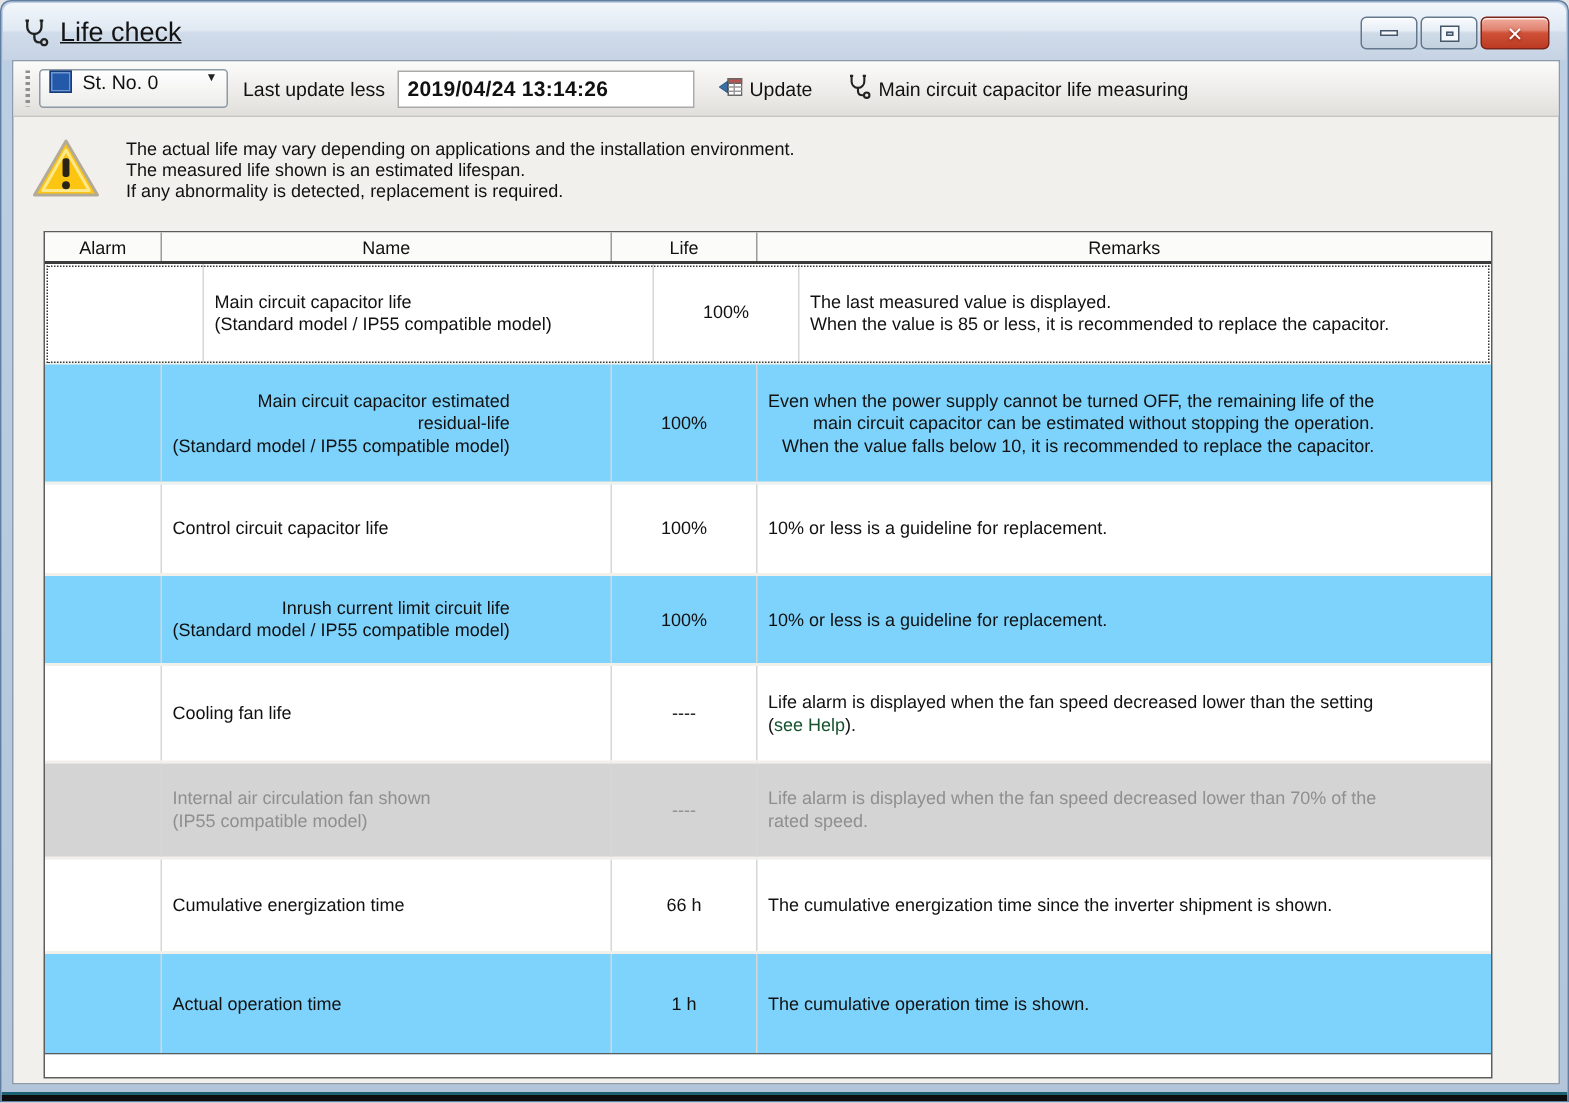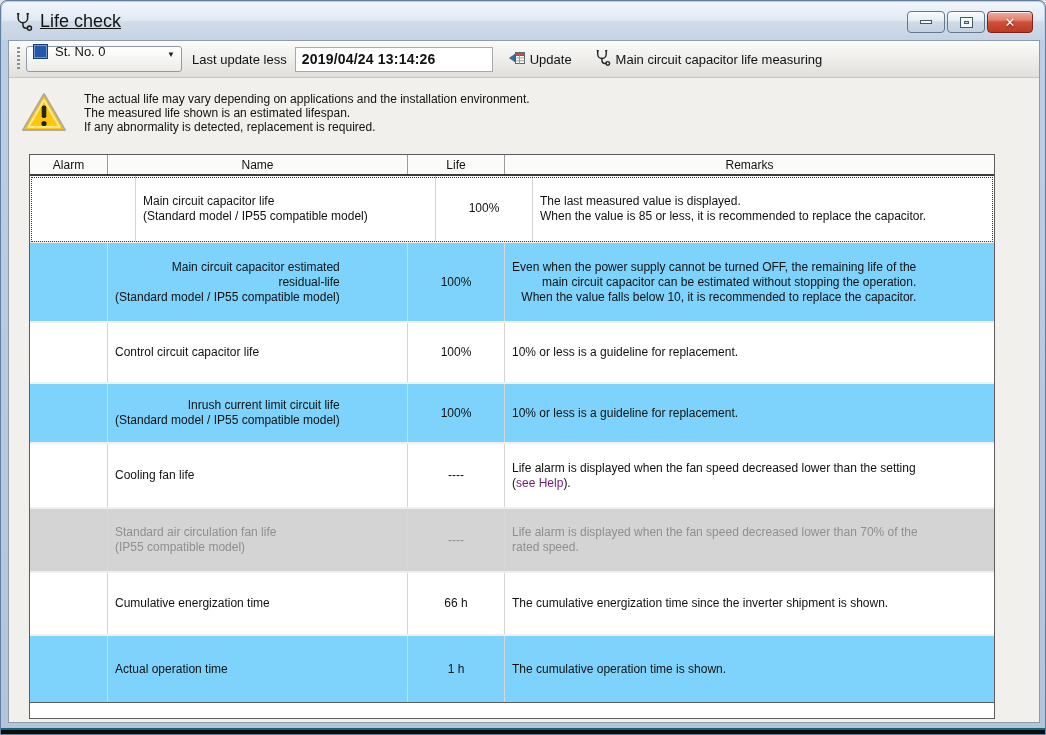--- a/index.html
+++ b/index.html
@@ -40,23 +40,23 @@
   .client { position:absolute; left:7px; top:39px; width:1032px; height:683px;
     background:#f1f0ec; border:1px solid #8d9cab; }
 
   
   .toolbar { position:absolute; left:0; top:0; right:0; height:37px;
     background:linear-gradient(#fbfbfa,#ecebe8 60%,#e0dfdc);
     border-bottom:1px solid #c6c5c1;
     display:flex; align-items:center; padding:0 6px; }
   .grip { width:3px; height:24px; margin:0 6px 0 2px;
     background:repeating-linear-gradient(to bottom,#8f8f8f 0 2px,transparent 2px 4px); }
-  .combo { width:156px; height:26px; border:1px solid #8e9ba7; border-radius:3px;
+  .combo { width:126px; height:26px; border:1px solid #8e9ba7; border-radius:3px;
     background:linear-gradient(#ffffff,#ececea);
-    display:flex; align-items:flex-end; padding:12px 6px; cursor:default; }
+    display:flex; align-items:flex-start; padding:0 6px; cursor:default; }
   .combo-chip { width:15px; height:15px; background:#2458a8; border:1px solid #173c77;
     box-shadow:inset 0 0 0 1px #6f97d2; margin-right:7px; flex:0 0 auto; }
   .combo-text { font-size:13px; color:#111; flex:1; }
   .combo-arrow { font-size:8px; color:#222; }
   .tb-label { font-size:13px; color:#111; margin:0 8px 0 10px; }
   .datetime { width:198px; height:25px; background:#fff; border:1px solid #a9a9a9;
     font-size:14px; font-weight:bold; color:#111; display:flex; align-items:center;
     padding:0 6px; letter-spacing:.2px; }
   .tb-btn { display:flex; align-items:center; gap:5px; border:none; background:transparent;
     font-size:13px; color:#111; padding:3px 6px; margin-left:10px; cursor:default;
@@ -82,21 +82,21 @@
   .trow.alt { background:#7dd3fc;text-align:right; }
   .trow.disabled { background:#d4d4d4; color:#8f8f8f; }
   .trow.focused { outline:1px dotted #3a3a3a; outline-offset:-2px;padding-left:28px; }
   .trow.last { border-bottom:1px solid #5c5c5c; }
   .td { border-right:1px solid #d6d6d6; display:flex; align-items:center;
     padding:4px 7px; line-height:15px; }
   .td:last-child { border-right:none; }
   .td .cw { white-space:pre-line; }
   .td.life { justify-content:center; padding:4px 2px; }
   .tfill { flex:1 1 auto; background:#fff; }
-  .help-link { color:#701a75; cursor:pointer; }
+  .help-link { color:#14532d; cursor:pointer; }
 </style>
 </head>
 <body>
 
 <div class="window">
 
   <div class="titlebar">
     <span class="title-icon">
       <svg viewBox="0 0 16 16" width="19" height="19" fill="none" stroke="#222" stroke-width="1.3">
         <path d="M3.5 1.5 v3.5 a4 4 0 0 0 8 0 V1.5"></path>
@@ -263,21 +263,21 @@
             <span class="cw"><span>Life alarm is displayed when the fan speed decreased lower than the setting
 (</span><span class="help-link">see Help</span><span>).</span></span>
           </div>
       </div>
 
       <div class="trow disabled" style="height:64px">
         <div class="td">
             <span class="cw"></span>
           </div>
         <div class="td">
-            <span class="cw">Standard air circulation fan life
+            <span class="cw">Internal air circulation fan shown
 (IP55 compatible model)</span>
           </div>
         <div class="td life">
             <span class="cw">----</span>
           </div>
         <div class="td">
             <span class="cw">Life alarm is displayed when the fan speed decreased lower than 70% of the
 rated speed.</span>
           </div>
       </div>

